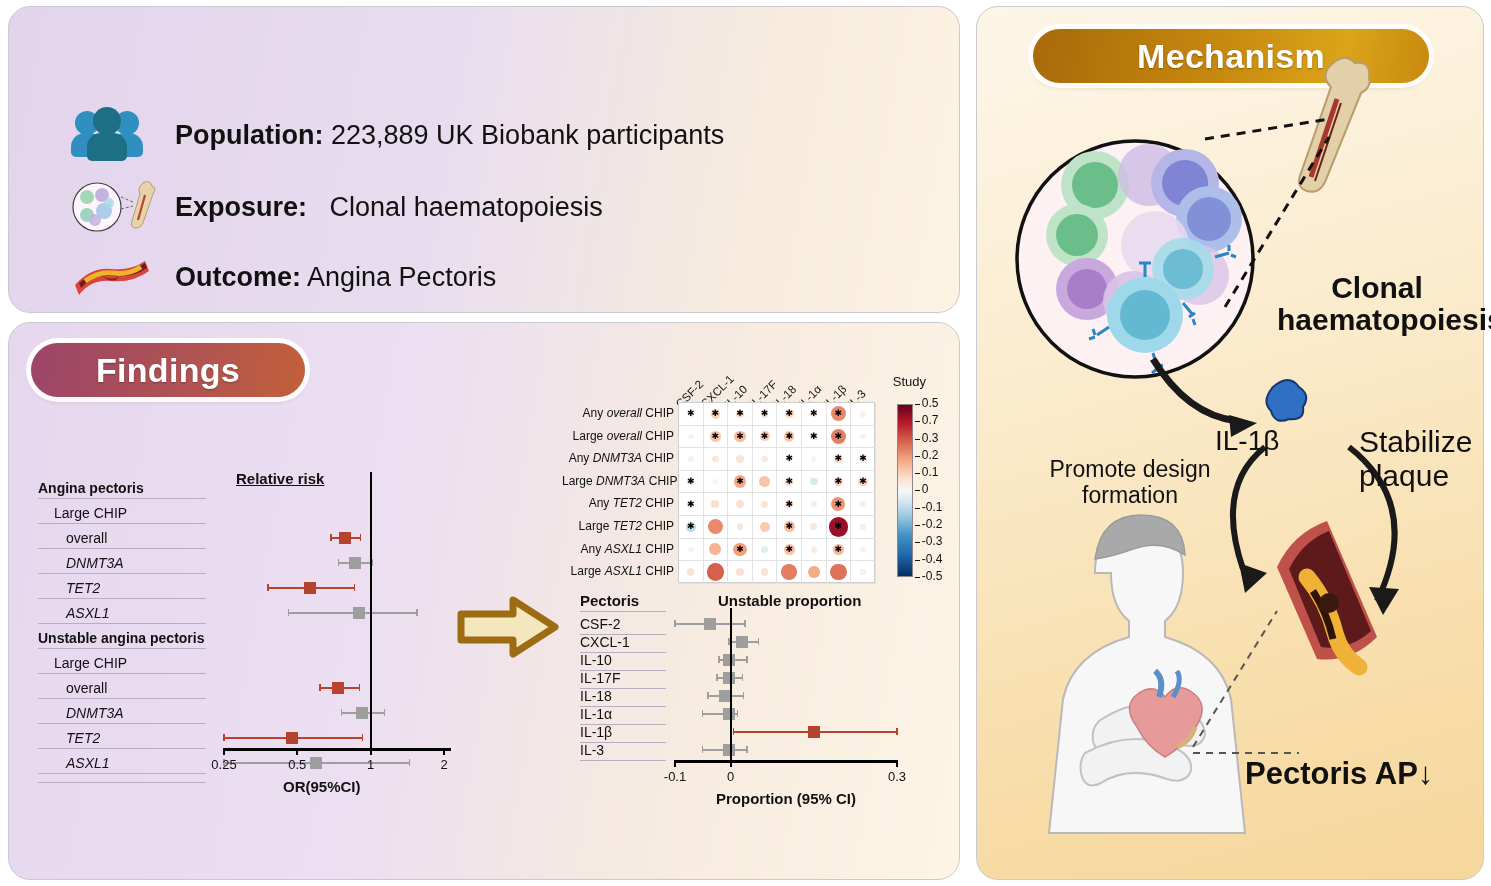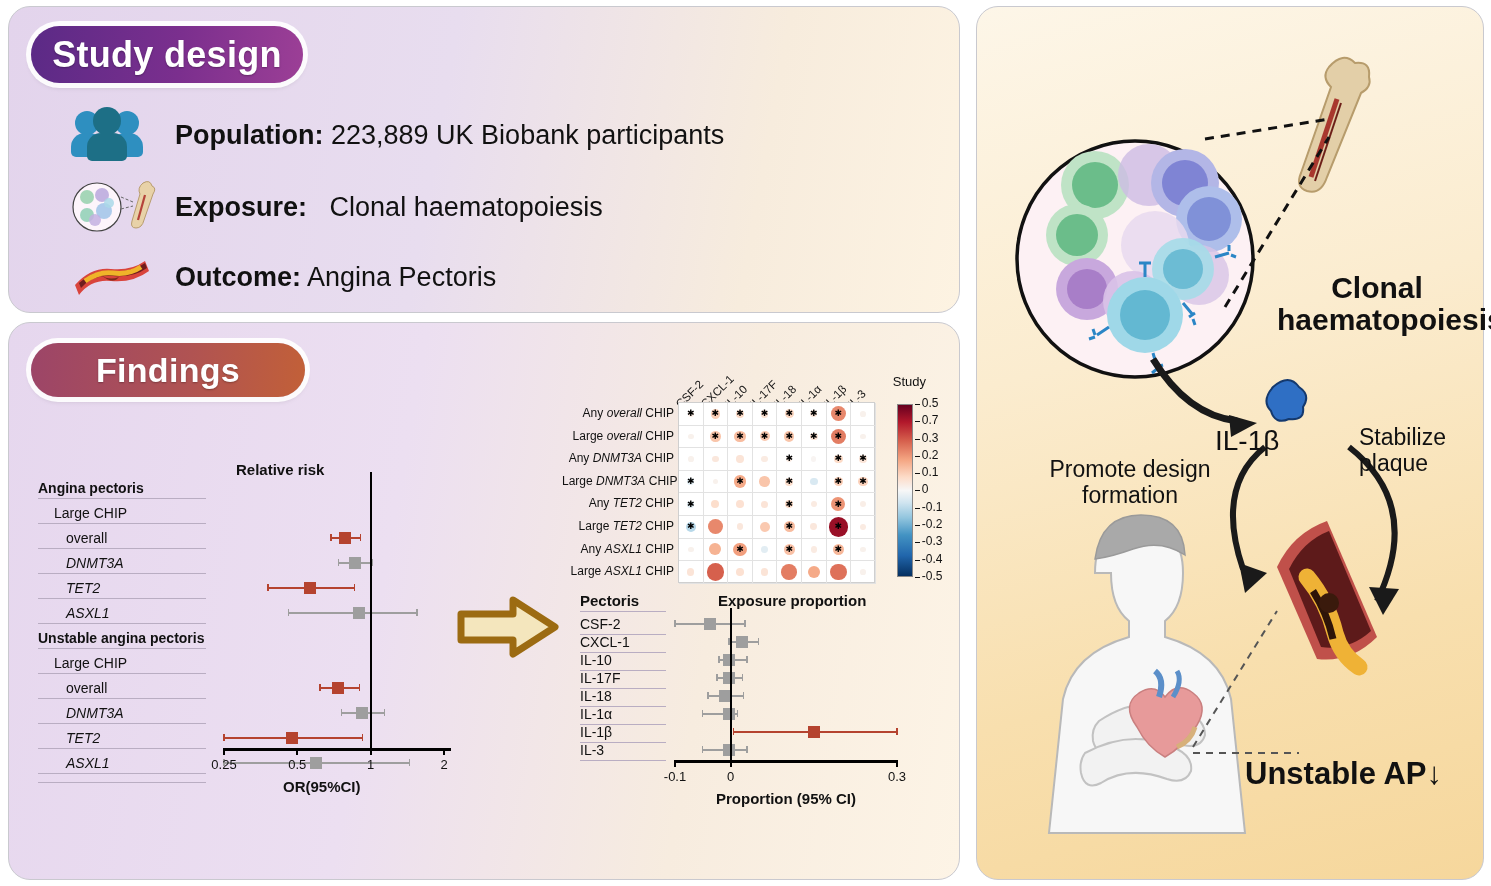--- a/index.html
+++ b/index.html
@@ -101,28 +101,27 @@
     left: 56px; top: 22px; width: 396px; height: 54px; font-size: 34px;
     background: linear-gradient(100deg,#a8690a 0%,#c8890f 48%,#dba419 78%,#c8890f 100%);
     text-shadow: 0 1px 2px rgba(0,0,0,.3);
   }
   .mtxt { position: absolute; color: #111; }
   #m-clonal { left: 300px; top: 265px; width: 200px; font-size: 30px; font-weight: bold;
               line-height: 1.07; text-align: center; }
   #m-il1b   { left: 238px; top: 418px; font-size: 28px; }
   #m-promote{ left: 48px;  top: 450px; width: 210px; font-size: 23px; line-height: 1.12;
               text-align: center; }
-  #m-stab   { left: 382px; top: 418px; width: 120px; font-size: 23px; line-height: 1.12; }
+  #m-stab   { left: 382px; top: 418px; width: 120px; font-size: 30px; line-height: 1.12; }
   #m-out    { left: 268px; top: 748px; font-size: 31px; font-weight: bold; line-height: 1.22; }
 </style>
 </head>
 <body>
 
 <div class="panel" id="study-panel">
-  <div class="badge" id="study-badge">Study design</div>
 
   <div class="sd-row" id="sd-row1">
     <div class="sd-ico">
       <div class="pp" style="left:4px;top:8px;width:24px;height:24px;background:#2e8fc0"></div>
       <div class="pb" style="left:0px;top:30px;width:32px;height:24px;background:#2e8fc0"></div>
       <div class="pp" style="left:44px;top:8px;width:24px;height:24px;background:#2e8fc0"></div>
       <div class="pb" style="left:40px;top:30px;width:32px;height:24px;background:#2e8fc0"></div>
       <div class="pp" style="left:22px;top:4px;width:28px;height:28px;background:#1d6f86"></div>
       <div class="pb" style="left:16px;top:30px;width:40px;height:28px;background:#1d6f86"></div>
     </div>
@@ -169,21 +168,21 @@
     </div>
   </div>
 </div>
 
 <div class="panel" id="findings-panel">
   <div class="badge" id="findings-badge">Findings</div>
 
 </div>
 
 <div id="forest">
-    <div class="ftitle" style="left: 208px; top: 3px;">Relative risk</div>
+    <div class="ftitle" style="left: 208px; top: 12px; text-decoration: underline;">Relative risk</div>
     <div class="flabel head" style="left: 10px; top: 22px;">Angina pectoris</div>
     <div class="frule" style="left: 10px; top: 40px; width: 168px;"></div>
     <div class="flabel" style="left: 26px; top: 47px;">Large CHIP</div>
     <div class="frule" style="left: 10px; top: 65px; width: 168px;"></div>
     <div class="flabel" style="left: 38px; top: 72px;">overall</div>
     <div class="frule" style="left: 10px; top: 90px; width: 168px;"></div>
     <div class="fci" style="left: 302.409px; top: 79px; width: 29.2798px; background: rgb(181, 67, 47);"></div>
     <div class="fcap" style="left: 302.409px; top: 76px; background: rgb(181, 67, 47);"></div>
     <div class="fcap" style="left: 331.689px; top: 76px; background: rgb(181, 67, 47);"></div>
     <div class="fmk" style="left: 310.728px; top: 74px; background: rgb(181, 67, 47);"></div>
@@ -536,21 +535,21 @@
     <div class="ctl" style="left: 354.8px; top: 166.96px;"></div>
     <div class="ctk" style="left: 361.8px; top: 158.96px;">-0.2</div>
     <div class="ctl" style="left: 354.8px; top: 184.24px;"></div>
     <div class="ctk" style="left: 361.8px; top: 176.24px;">-0.3</div>
     <div class="ctl" style="left: 354.8px; top: 201.52px;"></div>
     <div class="ctk" style="left: 361.8px; top: 193.52px;">-0.4</div>
     <div class="ctl" style="left: 354.8px; top: 218.8px;"></div>
     <div class="ctk" style="left: 361.8px; top: 210.8px;">-0.5</div>
   </div>
 <div id="med">
-    <div class="ftitle" style="left: 146px; top: 0px;">Exposure proportion</div>
+    <div class="ftitle" style="left: 146px; top: 0px;">Unstable proportion</div>
     <div class="ftitle" style="left: 8px; top: 0px;">Pectoris</div>
     <div class="mrule" style="left: 8px; top: 19px; width: 86px;"></div>
     <div class="mlabel" style="left: 8px; top: 24px;">CSF-2</div>
     <div class="mrule" style="left: 8px; top: 42px; width: 86px;"></div>
     <div class="fci" style="left: 102px; top: 31px; width: 70.485px; background: rgb(158, 158, 158);"></div>
     <div class="fcap" style="left: 102px; top: 28px; background: rgb(158, 158, 158);"></div>
     <div class="fcap" style="left: 172.485px; top: 28px; background: rgb(158, 158, 158);"></div>
     <div class="fmk" style="left: 132.075px; top: 26px; background: rgb(158, 158, 158);"></div>
     <div class="mlabel" style="left: 8px; top: 42px;">CXCL-1</div>
     <div class="mrule" style="left: 8px; top: 60px; width: 86px;"></div>
@@ -605,20 +604,21 @@
     <div class="ftitle" style="left: 144px; top: 198px;">Proportion (95% CI)</div>
   </div>
 
 <div id="arrow">
   <svg width="110" height="75" viewBox="0 0 110 75">
     <path d="M6 24 L58 24 L58 10 L100 37 L58 64 L58 50 L6 50 Z" fill="#f4e6bd" stroke="#9c6b12" stroke-width="7" stroke-linejoin="round"></path>
   </svg>
 </div>
 
 <div class="panel" id="mech-panel">
+  <div class="badge" id="mech-badge">Mechanism</div>
 
   <svg width="508" height="874" style="position:absolute;left:0;top:0">
 
     <circle cx="158" cy="252" r="118" fill="#fdf1f4" stroke="#111" stroke-width="3.5"></circle>
     <circle cx="118" cy="178" r="34" fill="#bfe3c6"></circle>
       <circle cx="118" cy="178" r="23" fill="#6bbd8a"></circle>
     <circle cx="100" cy="228" r="31" fill="#bfe3c6"></circle>
       <circle cx="100" cy="228" r="21" fill="#6bbd8a"></circle>
     <circle cx="172" cy="168" r="31" fill="#cdbce4" opacity=".8"></circle>
     <circle cx="208" cy="176" r="34" fill="#b3b6e6"></circle>
@@ -683,15 +683,15 @@
     </g>
     <path d="M216 740 L300 604" stroke="#555" stroke-width="2" stroke-dasharray="7 6" fill="none"></path>
     <path d="M216 746 L322 746" stroke="#555" stroke-width="2" stroke-dasharray="7 6" fill="none"></path>
   </svg>
 
   <div class="mtxt" id="m-clonal">Clonal haematopoiesis</div>
   <div class="mtxt" id="m-il1b">IL-1β</div>
   <div class="mtxt" id="m-promote">Promote design formation</div>
   <div class="mtxt" id="m-stab">Stabilize plaque</div>
   <div class="mtxt" id="m-out">
-    <div>Unstable AP↓</div>
+    <div>Pectoris AP↓</div>
   </div>
 </div>
 
 </body></html>

